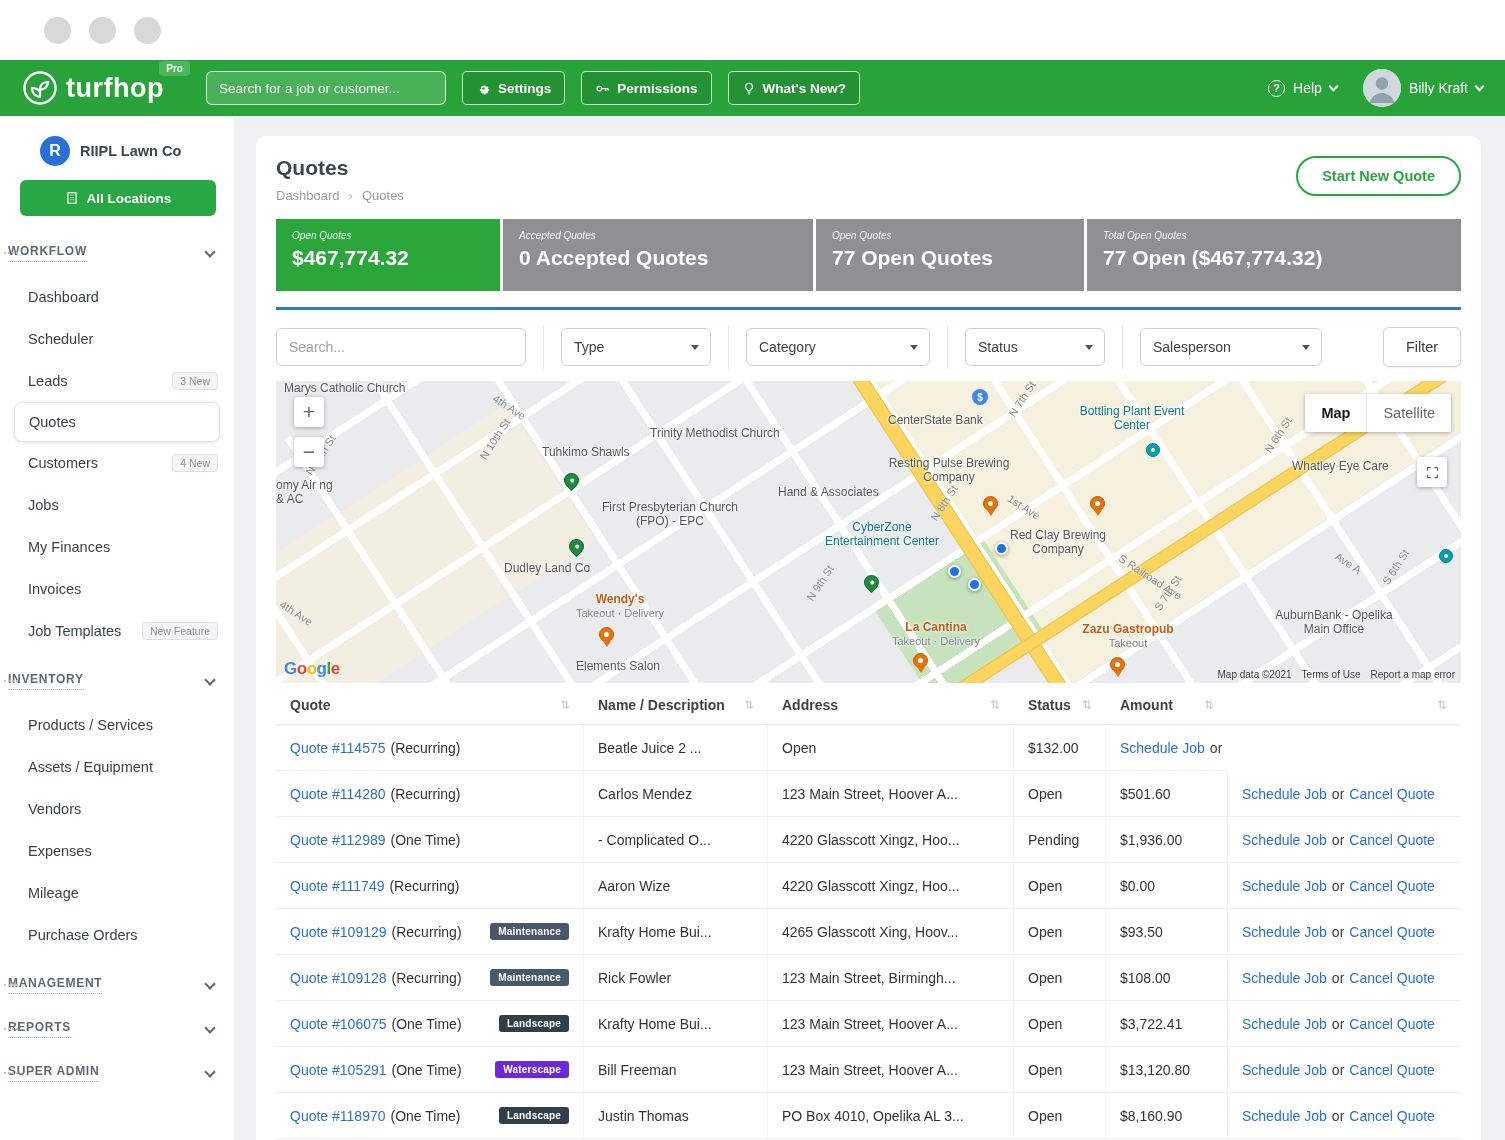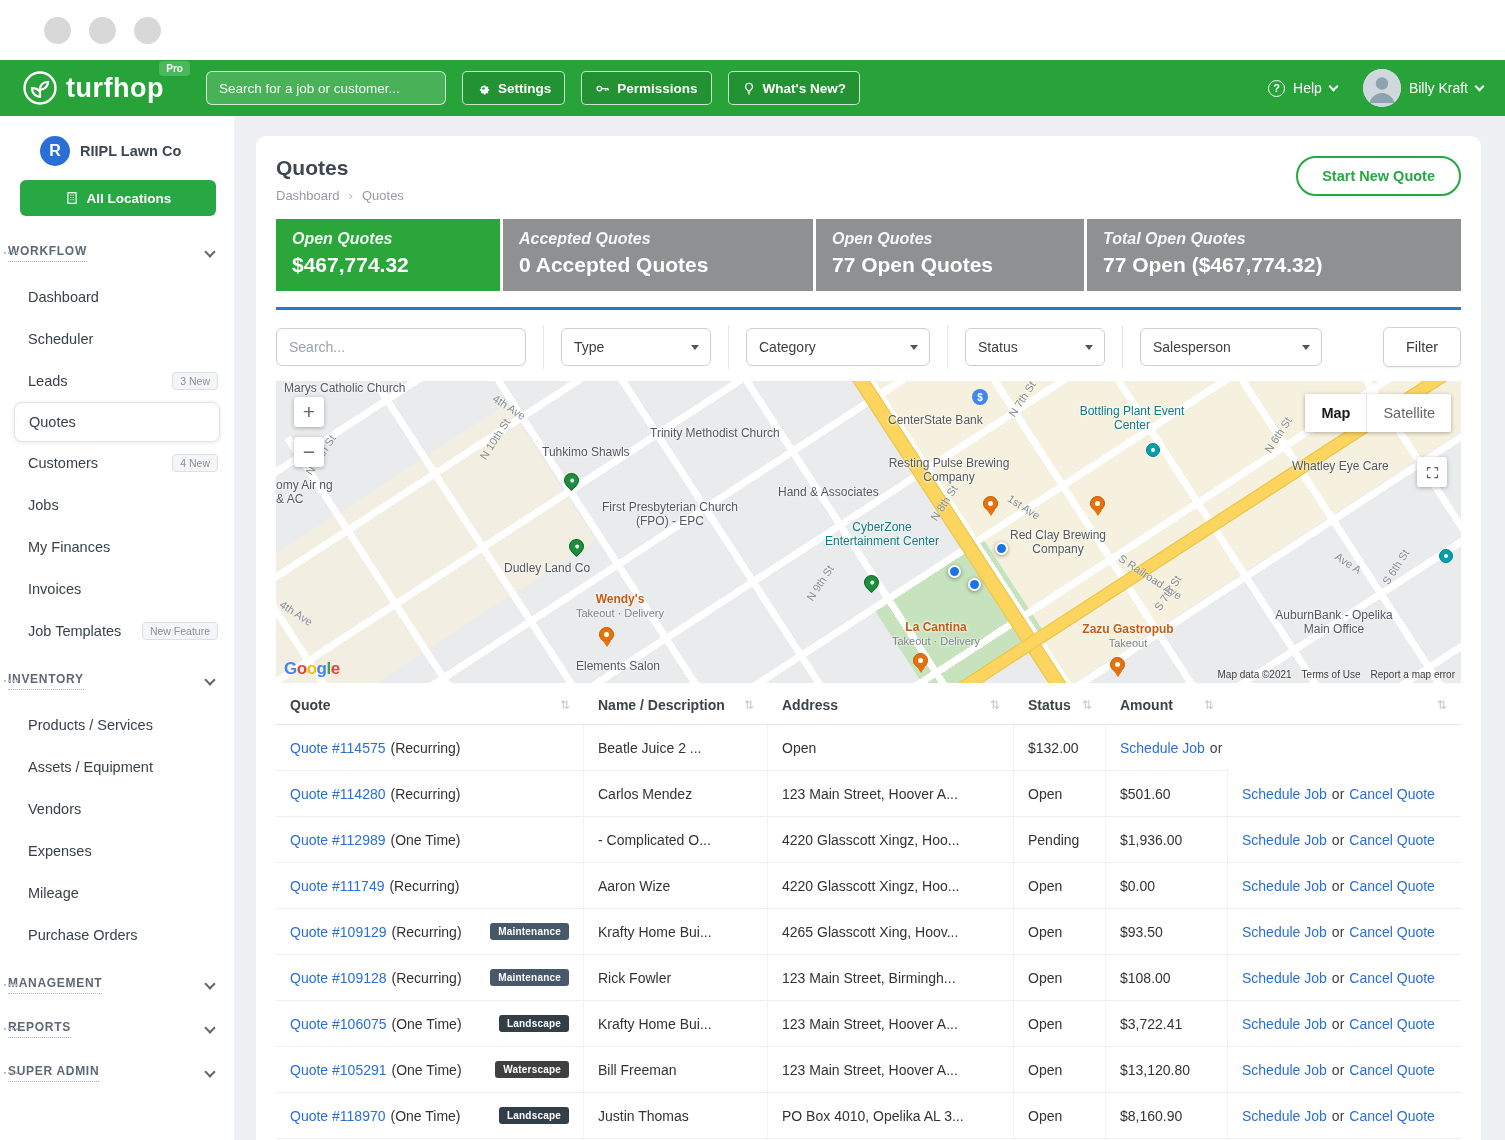--- a/index.html
+++ b/index.html
@@ -48,21 +48,21 @@
   
   .card { margin: 20px 24px 0 22px; background: #fff; border-radius: 10px; padding: 20px; min-height: 1130px; }
   .card-head { display: flex; align-items: flex-start; }
   .page-title { font-size: 21px; font-weight: 700; color: #3d4750; }
   .breadcrumb { margin-top: 8px; font-size: 13px; color: #959da5; display: flex; gap: 9px; align-items: center; }
   .breadcrumb .sep { color: #b3bac0; }
   .start-btn { margin-left: auto; height: 40px; padding: 0 24px; border-radius: 20px; border: 2px solid #28a745; background: #fff; color: #28a745; font-size: 14.5px; font-weight: 700; cursor: pointer; box-shadow: 0 1px 3px rgba(0,0,0,.08); font-family: "Liberation Sans", sans-serif; }
 
   .stats { display: flex; gap: 3px; margin-top: 16px; }
   .stat { color: #fff; padding: 11px 16px 0 16px; height: 72px; }
-  .stat-label { font-size: 16px; font-style: italic; color: rgba(255,255,255,.92); font-weight: bold; }
+  .stat-label { font-size: 10px; font-style: italic; color: rgba(255,255,255,.92); }
   .stat-value { font-size: 21px; font-weight: 700; margin-top: 5px; white-space: nowrap; }
   .stat0 { width: 224px; } .stat1 { width: 310px; } .stat2 { width: 268px; } .stat3 { flex: 1; }
   .blue-rule { height: 3px; margin-top: 16px; }
 
   
   .filters { display: flex; align-items: center; margin-top: 15px; }
   .f-search { width: 250px; height: 38px; border: 1px solid #c9d0d6; border-radius: 6px; padding: 0 12px; font-size: 14px; color: #333; outline: none; font-family: "Liberation Sans", sans-serif; }
   .f-search::placeholder { color: #9aa3ab; }
   .fdiv { width: 1px; height: 44px; background: #e4e8eb; margin: 0 17px; }
   .fsel { position: relative; height: 38px; border: 1px solid #c9d0d6; border-radius: 6px; display: flex; align-items: center; padding: 0 30px 0 12px; font-size: 14px; color: #3c4043; cursor: pointer; background: #fff; }
@@ -562,21 +562,21 @@
                 <a class="alink2">Schedule Job</a>
                 <span class="or">or</span>
                 <a class="alink2">Cancel Quote</a>
               </div>
           </div>
 
           <div class="trow">
             <div class="td">
                 <a class="qlink">Quote #105291</a>
                 <span class="qtype">(One Time)</span>
-                <span class="tag" style="background: #404040;">Waterscape</span>
+                <span class="tag" style="background: #6d28d9;">Waterscape</span>
               </div>
             <div class="td">Bill Freeman</div>
             <div class="td">123 Main Street, Hoover A...</div>
             <div class="td">Open</div>
             <div class="td">$13,120.80</div>
             <div class="td td-actions">
                 <a class="alink2">Schedule Job</a>
                 <span class="or">or</span>
                 <a class="alink2">Cancel Quote</a>
               </div>

